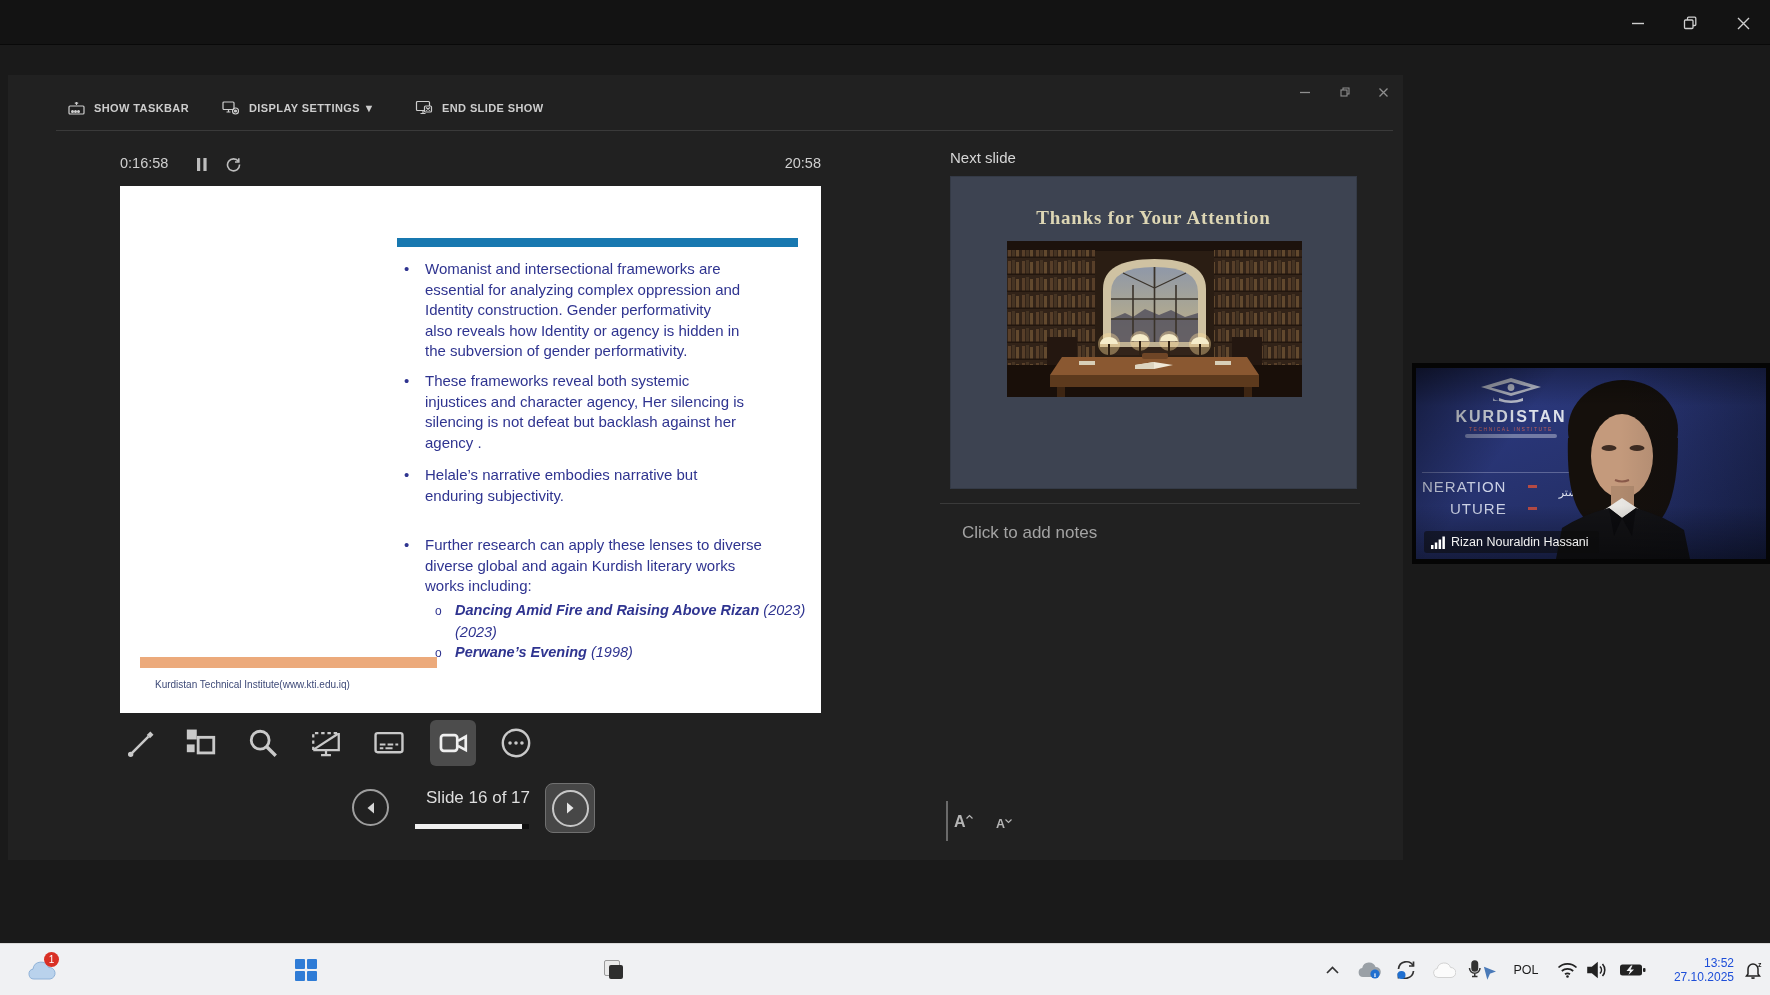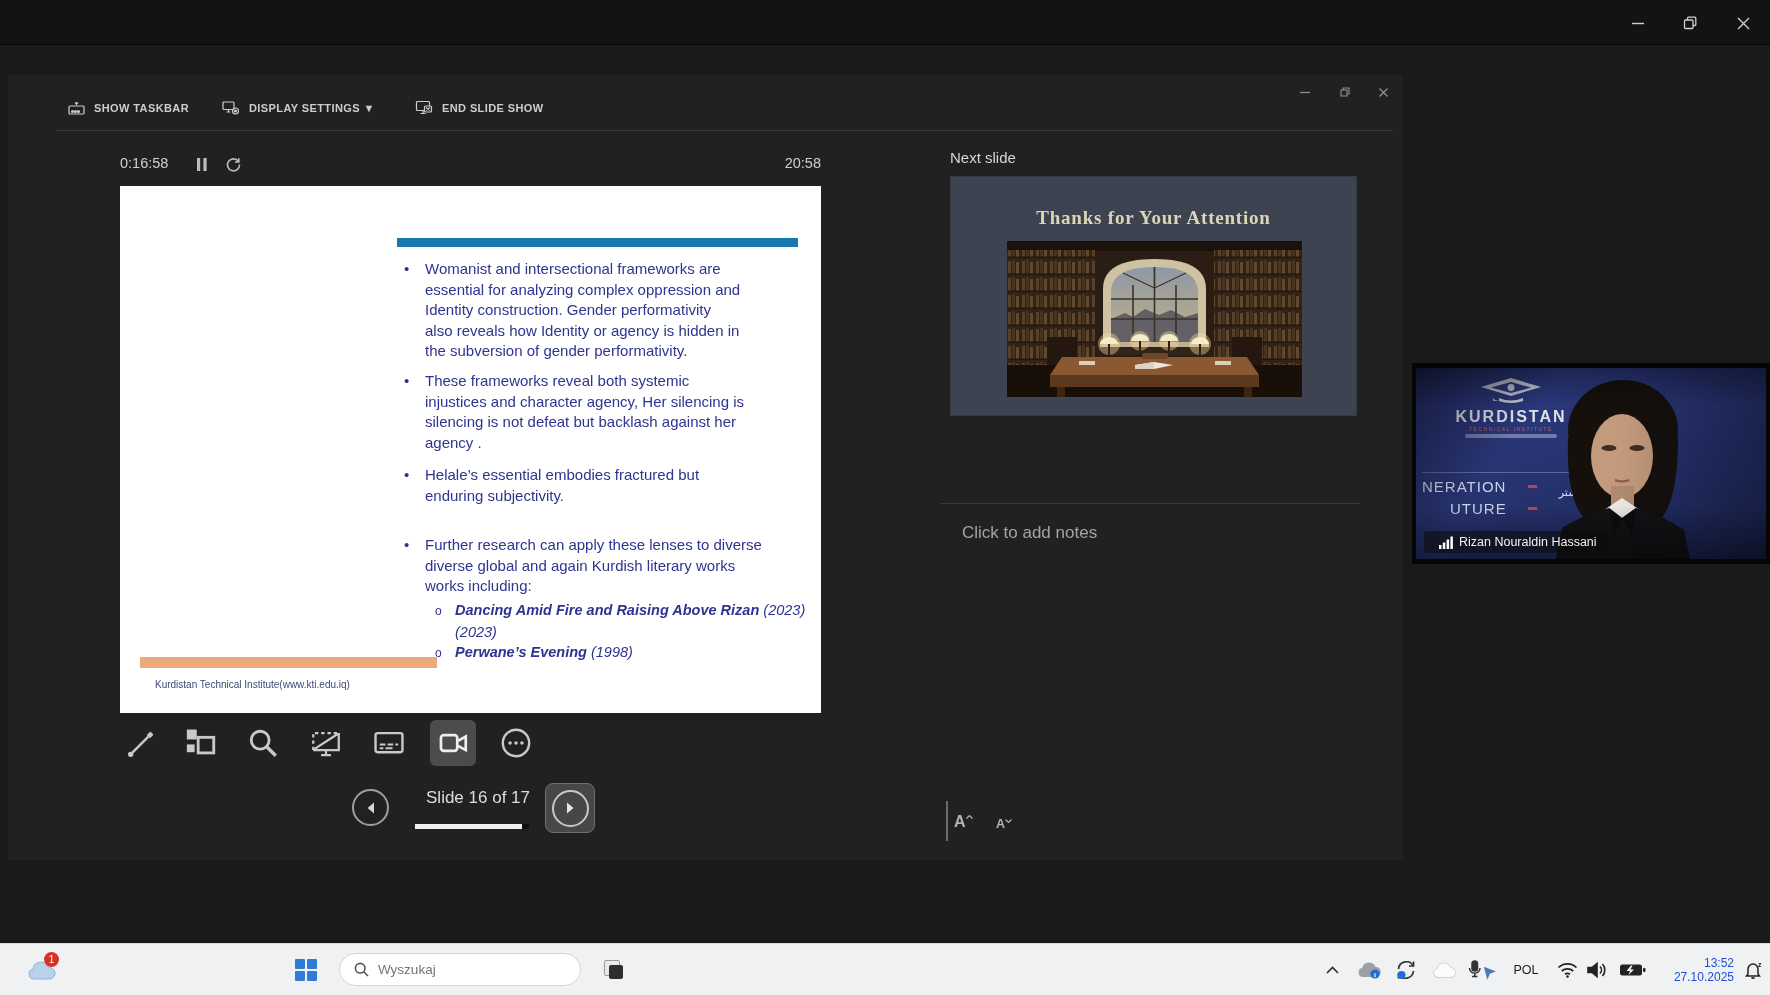--- a/index.html
+++ b/index.html
@@ -46,21 +46,21 @@
   .nav-circle { width:37px; height:37px; border:2px solid #9e9e9e; border-radius:50%;
                 display:flex; align-items:center; justify-content:center; }
   #next-wrap { left:537px; top:708px; width:50px; height:50px; background:#474747; border:1px solid #707070;
                border-radius:8px; display:flex; align-items:center; justify-content:center; }
   #slide-counter { left:400px; top:713px; width:140px; text-align:center; font-size:17px; color:#dedede; }
   #slide-progress { left:407px; top:749px; width:114px; height:5px; background:#0f0f0f; }
   #slide-progress .fill { height:5px; background:#f0f0f0; }
 
   
   #next-slide-label { left:942px; top:74px; font-size:15px; color:#d6d6d6; }
-  #next-slide-preview { left:942px; top:101px; width:407px; height:240px; background:#3d4351; border:1px solid #343a46; }
+  #next-slide-preview { left:942px; top:101px; width:407px; height:313px; background:#3d4351; border:1px solid #343a46; }
   #preview-title { left:0; top:30px; width:100%; text-align:center; font-family:"Liberation Serif", serif;
                    font-size:19px; letter-spacing:.8px; color:#ddd6b4; font-weight:700; }
   #preview-qa { left:0; top:256px; width:100%; text-align:center; font-family:"Liberation Serif", serif;
                 font-size:16px; letter-spacing:.6px; color:#d8d2b2; font-weight:700; }
   #library { left:56px; top:64px; }
   #notes-divider { left:932px; top:428px; width:420px; height:1px; background:#3a3a3a; }
   #notes-placeholder { left:954px; top:448px; font-size:17px; color:#a3a3a3; }
   #notes-handle { left:938px; top:726px; width:2px; height:40px; background:#6a6a6a; }
   .font-btn { top:738px; color:#b5b5b5; display:flex; align-items:flex-start; }
 
@@ -74,21 +74,21 @@
                 linear-gradient(90deg,rgba(0,0,0,0) 58%,rgba(5,8,20,.35)); }
   #kti-logo { left:30px; top:10px; width:130px; text-align:center; color:#dde1ea; }
   #kti-brand { font-size:16px; font-weight:700; letter-spacing:2px; }
   #kti-sub { font-size:5px; letter-spacing:1.5px; color:#c2625c; }
   #kti-script { margin:2px auto 0; width:92px; height:4px; background:#aeb4cc; opacity:.55; border-radius:2px; }
   #banner-line { left:6px; top:104px; width:150px; height:1px; background:#8890b8; opacity:.55; }
   .banner-word { color:#ccd2e6; font-size:15px; letter-spacing:1px; }
   .red-dash { width:9px; height:3px; background:#b54a44; }
   #kurdish-text { left:104px; top:118px; width:90px; color:#dfe3ef; font-size:11px; text-align:right; direction:rtl; }
   #name-chip { left:8px; bottom:6px; height:22px; display:flex; align-items:center; gap:6px;
-               background:rgba(12,12,12,.58); border-radius:3px; padding:0 10px 0 15px; }
+               background:rgba(12,12,12,.58); border-radius:3px; padding:0 10px 0 7px; }
   #name-chip span { color:#f2f2f2; font-size:12.5px; }
 
   
   #taskbar { left:0; top:943px; width:1770px; height:52px; background:#f0f1f3; border-top:1px solid #d9d9d9; }
   .tb-item { top:6px; width:40px; height:40px; display:flex; align-items:center; justify-content:center; }
   .app { position:relative; width:40px; height:40px; display:flex; align-items:center; justify-content:center; }
   .ico { width:25px; height:25px; border-radius:4px; position:relative; }
   #search-box { left:339px; top:9px; width:242px; height:33px; background:#ffffff; border:1px solid #d6d6d6;
                 border-radius:17px; display:flex; align-items:center; gap:9px; padding:0 14px; }
   #search-box input { border:none; outline:none; font-size:13.5px; color:#444; width:170px; background:transparent;
@@ -204,21 +204,21 @@
           <div>These frameworks reveal both systemic</div>
           <div>injustices and character agency, Her silencing is</div>
           <div>silencing is not defeat but backlash against her</div>
           <div>agency .</div>
         </div>
       </div>
 
       <div class="abs bullet" style="top:279px">
         <span class="mark">•</span>
         <div class="lines">
-          <div>Helale’s essential embodies fractured but</div>
+          <div>Helale’s narrative embodies narrative but</div>
           <div>enduring subjectivity.</div>
         </div>
       </div>
 
       <div class="abs bullet" style="top:349px">
         <span class="mark">•</span>
         <div class="lines">
           <div>Further research can apply these lenses to diverse</div>
           <div>diverse global and again Kurdish literary works</div>
           <div>works including:</div>
@@ -453,27 +453,20 @@
 
     <div class="abs tb-item" style="left:286px">
       <svg width="22" height="22" viewBox="0 0 22 22">
         <rect x="0" y="0" width="10" height="10" rx="1" fill="#2f7cd6"></rect>
           <rect x="12" y="0" width="10" height="10" rx="1" fill="#2f7cd6"></rect>
         <rect x="0" y="12" width="10" height="10" rx="1" fill="#2f7cd6"></rect>
           <rect x="12" y="12" width="10" height="10" rx="1" fill="#2f7cd6"></rect>
       </svg>
     </div>
 
-    <div class="abs" id="search-box">
-      <svg width="15" height="15" viewBox="0 0 15 15" fill="none" stroke="#555" stroke-width="1.6">
-          <circle cx="6.2" cy="6.2" r="4.8"></circle>
-          <path d="M9.8 9.8 L14 14"></path>
-        </svg>
-      <input type="text" placeholder="Wyszukaj" style="">
-    </div>
 
     <div class="abs app" style="left:593px; top:6px">
       <span class="ico" style="background:transparent">
         <span class="abs" style="left:3px; top:2px; width:16px; height:16px; background:#eaeaea; border:1px solid #9a9a9a; border-radius:2px"></span>
         <span class="abs" style="left:8px; top:7px; width:14px; height:14px; background:#2e2e2e; border-radius:2px"></span>
       </span>
     </div>
     <div class="abs app" style="left:643px; top:6px">
       
     </div>

